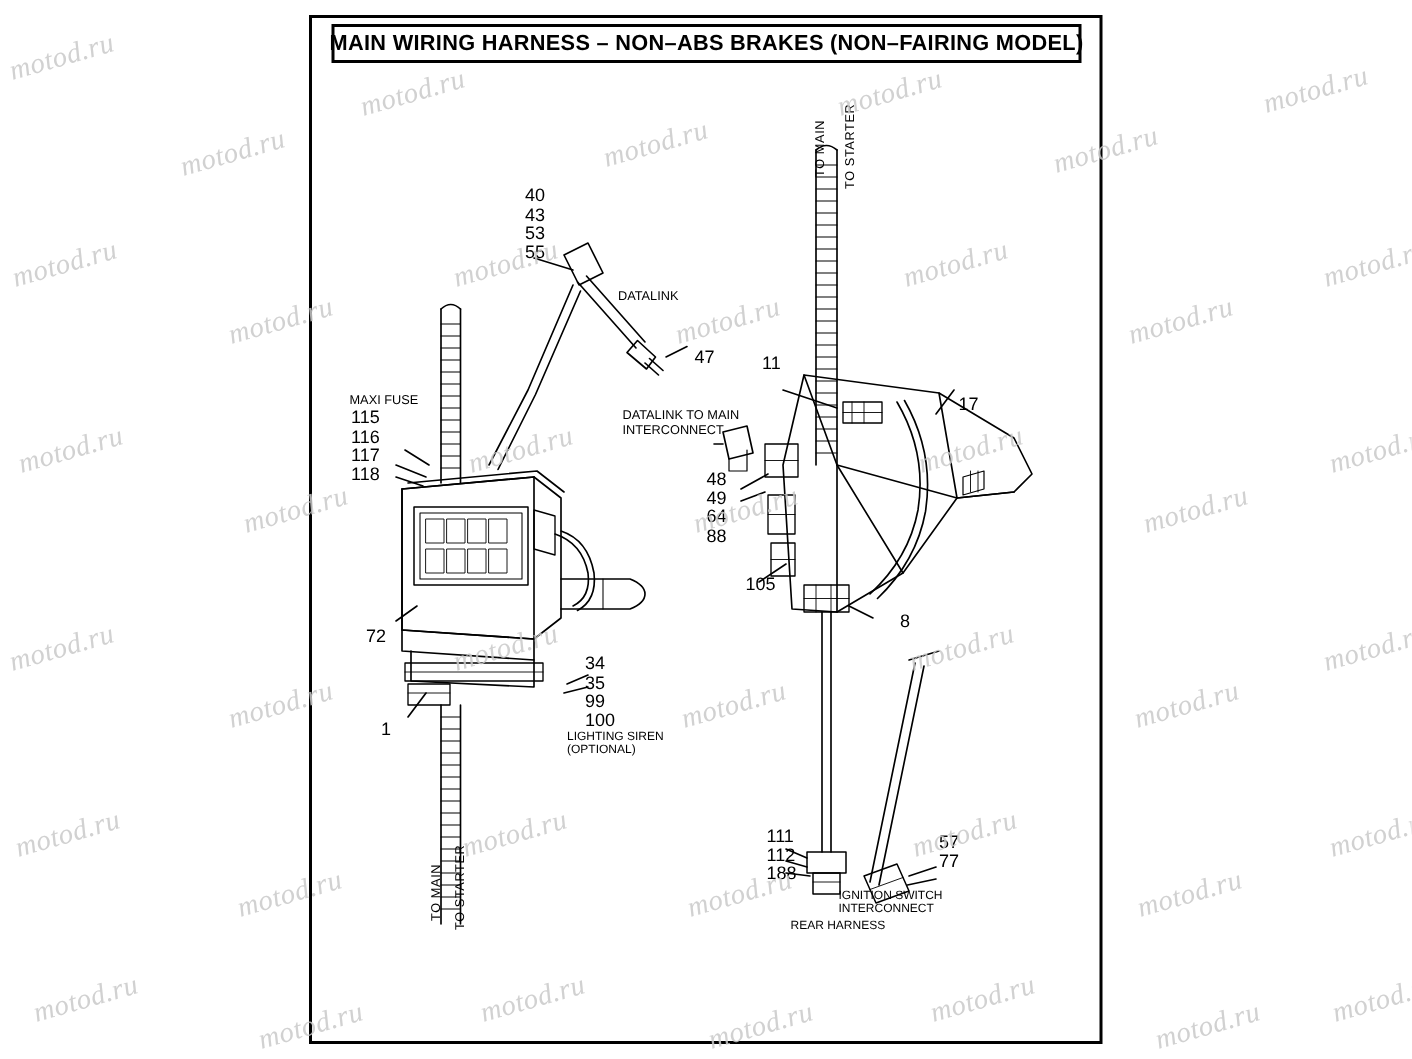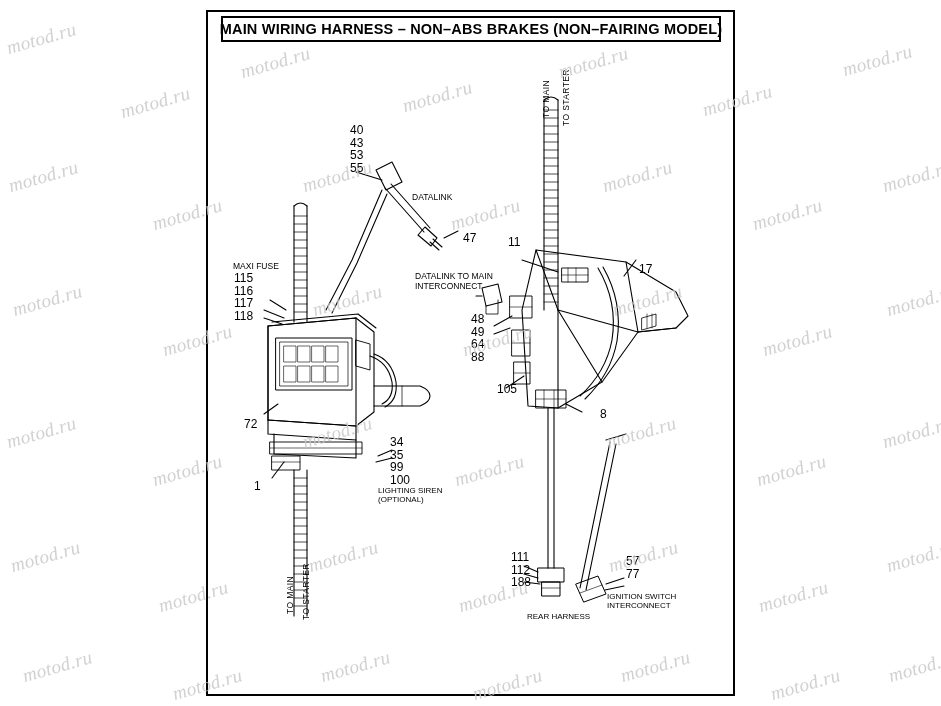--- a/index.html
+++ b/index.html
@@ -440,16 +440,16 @@
 
   <div class="lbl num" style="left:511px; top:551px;">111
 112
 188</div>
 
   <div class="lbl tiny" style="left:527px; top:612px;">REAR HARNESS</div>
 
   <div class="lbl num" style="left:626px; top:555px;text-align:center;">57
 77</div>
 
-  <div class="lbl tiny" style="left:607px; top:592px;">IGNITION SWITCH
+  <div class="lbl tiny" style="left:559px; top:592px;">IGNITION SWITCH
 INTERCONNECT</div>
 
 </div>
 
 </body></html>

